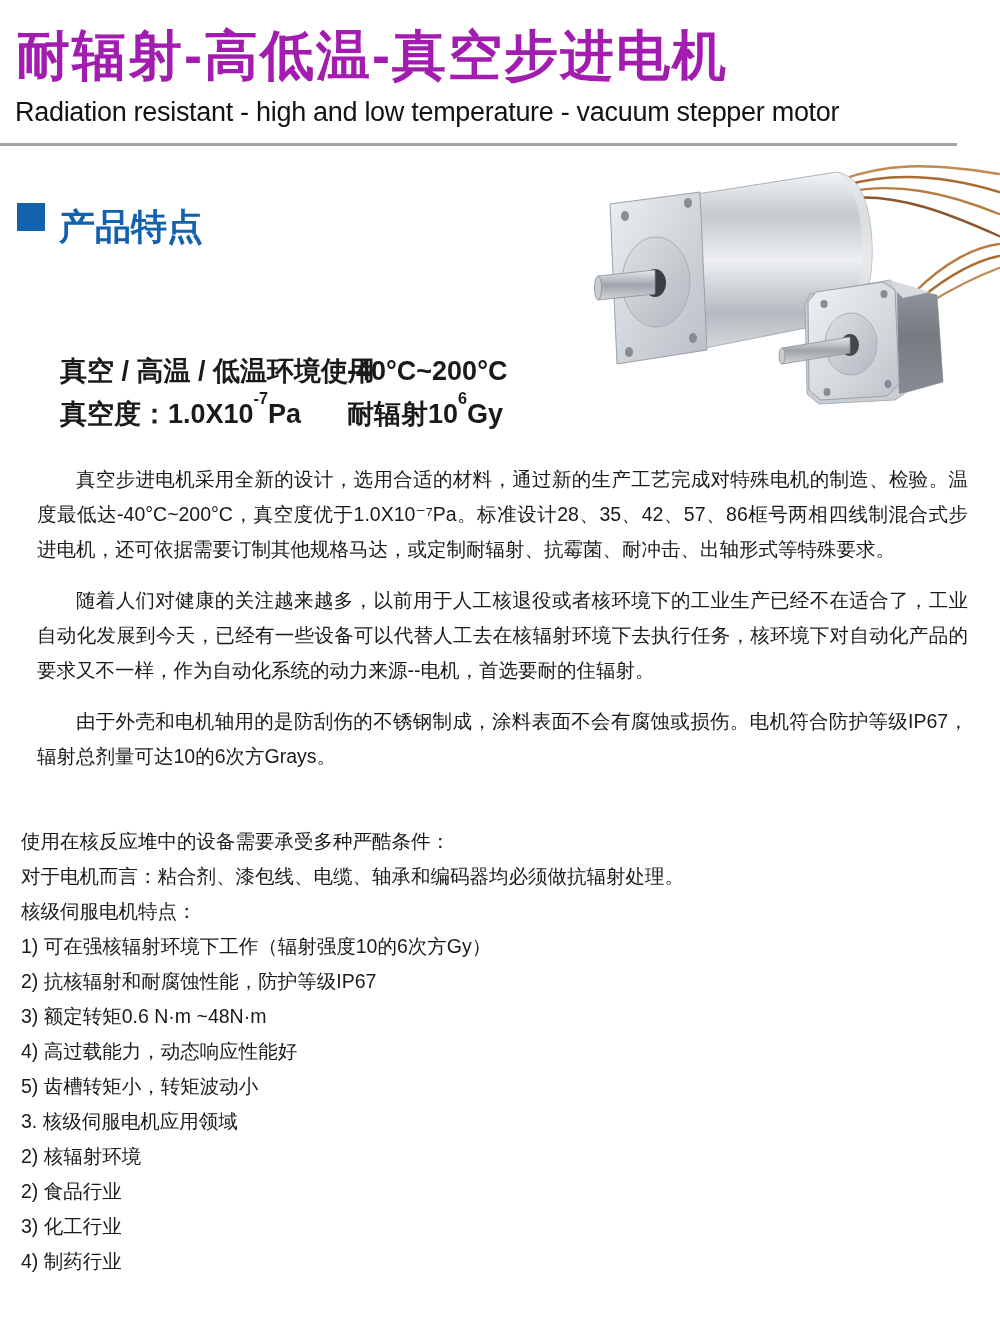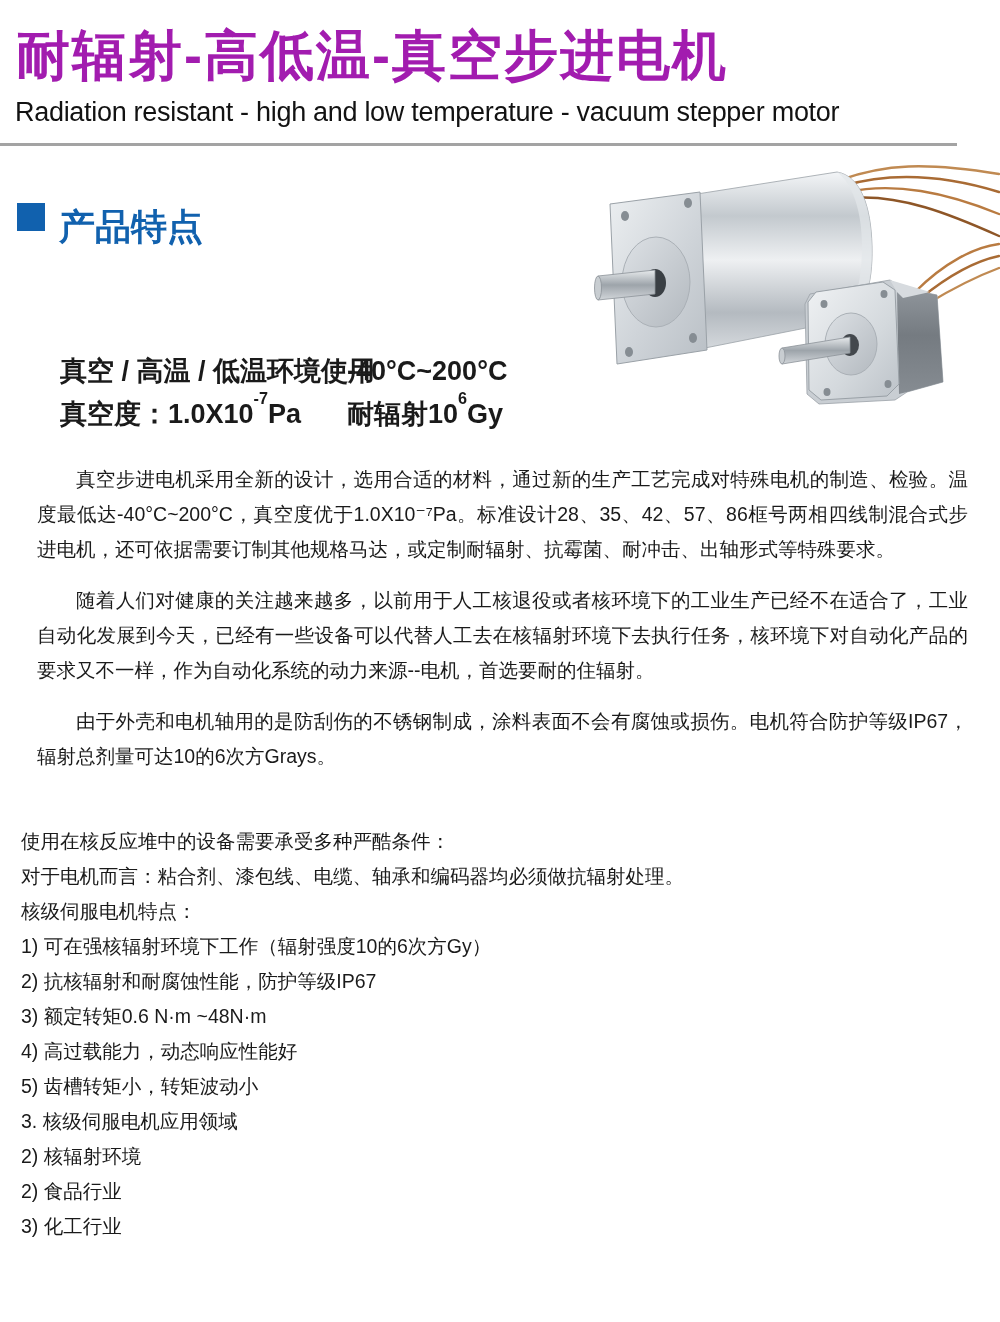--- a/index.html
+++ b/index.html
@@ -209,15 +209,16 @@
     <div class="feature-line">核级伺服电机特点：</div>
     <div class="feature-line">1) 可在强核辐射环境下工作（辐射强度10的6次方Gy）</div>
     <div class="feature-line">2) 抗核辐射和耐腐蚀性能，防护等级IP67</div>
     <div class="feature-line">3) 额定转矩0.6 N·m ~48N·m</div>
     <div class="feature-line">4) 高过载能力，动态响应性能好</div>
     <div class="feature-line">5) 齿槽转矩小，转矩波动小</div>
     <div class="feature-line">3. 核级伺服电机应用领域</div>
     <div class="feature-line">2) 核辐射环境</div>
     <div class="feature-line">2) 食品行业</div>
     <div class="feature-line">3) 化工行业</div>
+    <div class="feature-line">4) 制药行业</div>
   </div>
 
 </div>
 
 </body></html>

